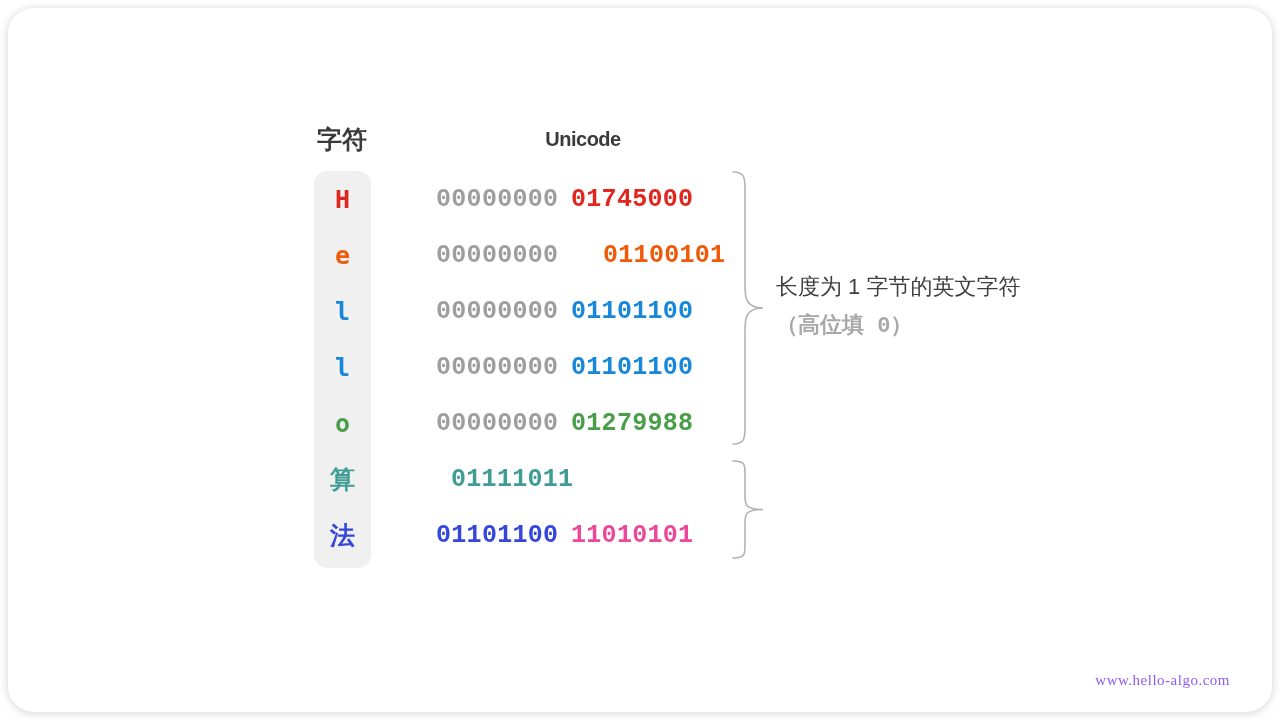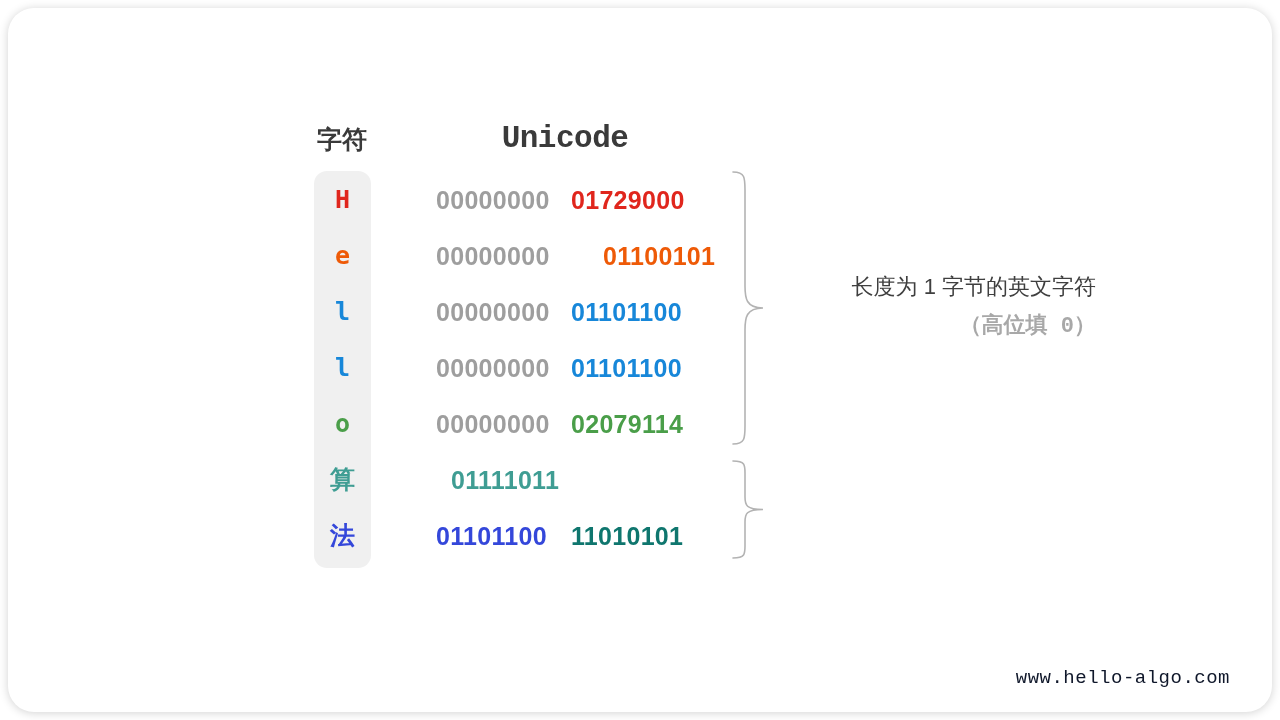--- a/index.html
+++ b/index.html
@@ -23,23 +23,23 @@
     line-height: 30px;
     color: #3a3a3a;
     font-weight: bold;
     text-align: center;
   }
   .col-header.char-h {
     left: 296px; width: 76px;
     font-size: 25px;
   }
   .col-header.unicode-h {
-    left: 457px; width: 200px;
-    font-size: 31px;
-    font-family: Liberation Mono, monospace;
+    left: 475px; width: 200px;
+    font-size: 20px;
+    font-family: Liberation Sans, sans-serif;
     letter-spacing: -0.5px;
   }
 
   
   .char-col-bg {
     position: absolute;
     left: 306px; top: 163px;
     width: 57px; height: 397px;
     background: #f0f0f0;
     border-radius: 13px;
@@ -56,106 +56,106 @@
     line-height: 56px;
     text-align: center;
     font-family: "DejaVu Sans Mono", "Liberation Mono", "Liberation Sans", sans-serif;
     font-weight: bold;
     font-size: 25px;
   }
   .row .byte {
     position: absolute;
     top: 0; height: 56px;
     line-height: 56px;
-    font-family: Liberation Sans, sans-serif;
+    font-family: Liberation Mono, monospace;
     font-weight: bold;
     font-size: 25px;
     letter-spacing: 0.3px;
   }
   .row .b1 { left: 428px; }
   .row .b2 { left: 563px; }
 
   .brace {
     position: absolute;
     left: 719px;
     width: 38px;
   }
   .brace svg { display: block; width: 100%; height: 100%; }
   .brace-1 { top: 162px; height: 276px; }
   .brace-2 { top: 451px; height: 101px; }
 
   .annotation {
     position: absolute;
     left: 768px;
     width: 320px;
-    text-align: right;
+    text-align: left;
     font-size: 22px;
     color: #3f3f3f;
     line-height: 40px;
   }
   .annotation .sub {
     color: #a8a8a8;
     font-weight: bold;
     font-family: Liberation Mono, monospace;
   }
   .annotation-1 { top: 259px; }
   .annotation-2 { top: 478px; }
 
   .watermark {
     position: absolute;
     right: 42px; bottom: 23px;
-    font-family: Liberation Mono, monospace;
-    font-size: 19px;
-    color: #0f172a;
+    font-family: Liberation Serif, serif;
+    font-size: 15px;
+    color: #8b5cf6;
     letter-spacing: 0.5px;
   }
 </style>
 </head>
 <body>
 
 <div class="card">
 
   <div class="col-header char-h">字符</div>
   <div class="col-header unicode-h">Unicode</div>
 
   <div class="char-col-bg"></div>
 
   <div class="row" style="top:164px">
     <span class="ch" style="color: rgb(224, 38, 29);">H</span>
     <span class="byte b1" style="color: rgb(158, 158, 158);">00000000</span>
-    <span class="byte b2" style="color: rgb(224, 38, 29);">01729000</span>
+    <span class="byte b2" style="color: rgb(224, 38, 29);">01745000</span>
   </div>
   <div class="row" style="top:220px">
     <span class="ch" style="color: rgb(238, 90, 7);">e</span>
     <span class="byte b1" style="color: rgb(158, 158, 158);">00000000</span>
     <span class="byte b2" style="color: rgb(238, 90, 7); margin-left: 32px;">01100101</span>
   </div>
   <div class="row" style="top:276px">
     <span class="ch" style="color: rgb(23, 135, 217);">l</span>
     <span class="byte b1" style="color: rgb(158, 158, 158);">00000000</span>
     <span class="byte b2" style="color: rgb(23, 135, 217);">01101100</span>
   </div>
   <div class="row" style="top:332px">
     <span class="ch" style="color: rgb(23, 135, 217);">l</span>
     <span class="byte b1" style="color: rgb(158, 158, 158);">00000000</span>
     <span class="byte b2" style="color: rgb(23, 135, 217);">01101100</span>
   </div>
   <div class="row" style="top:388px">
     <span class="ch" style="color: rgb(74, 158, 73);">o</span>
     <span class="byte b1" style="color: rgb(158, 158, 158);">00000000</span>
-    <span class="byte b2" style="color: rgb(74, 158, 73);">02079114</span>
+    <span class="byte b2" style="color: rgb(74, 158, 73);">01279988</span>
   </div>
   <div class="row" style="top:444px">
     <span class="ch" style="color: rgb(63, 157, 147);">算</span>
     <span class="byte b1" style="color: rgb(63, 157, 147); margin-left: 15px;">01111011</span>
   </div>
   <div class="row" style="top:500px">
     <span class="ch" style="color: rgb(52, 71, 218);">法</span>
     <span class="byte b1" style="color: rgb(52, 71, 218);">01101100</span>
-    <span class="byte b2" style="color: #0f766e;">11010101</span>
+    <span class="byte b2" style="color: #ec4899;">11010101</span>
   </div>
 
   <div class="brace brace-1">
     <svg viewBox="0 0 38 276" xmlns="http://www.w3.org/2000/svg">
       <path d="M6,2 C18,2 18,8 18,20 L18,116 C18,128 19,138 36,138 C19,138 18,148 18,160 L18,256 C18,268 18,274 6,274" fill="none" stroke="#b3b3b3" stroke-width="1.6" stroke-linecap="round"></path>
     </svg>
   </div>
   <div class="brace brace-2">
     <svg viewBox="0 0 38 101" xmlns="http://www.w3.org/2000/svg">
       <path d="M6,2 C18,2 18,6 18,14 L18,38 C18,46 19,50.5 36,50.5 C19,50.5 18,55 18,63 L18,87 C18,95 18,99 6,99" fill="none" stroke="#b3b3b3" stroke-width="1.6" stroke-linecap="round"></path>

